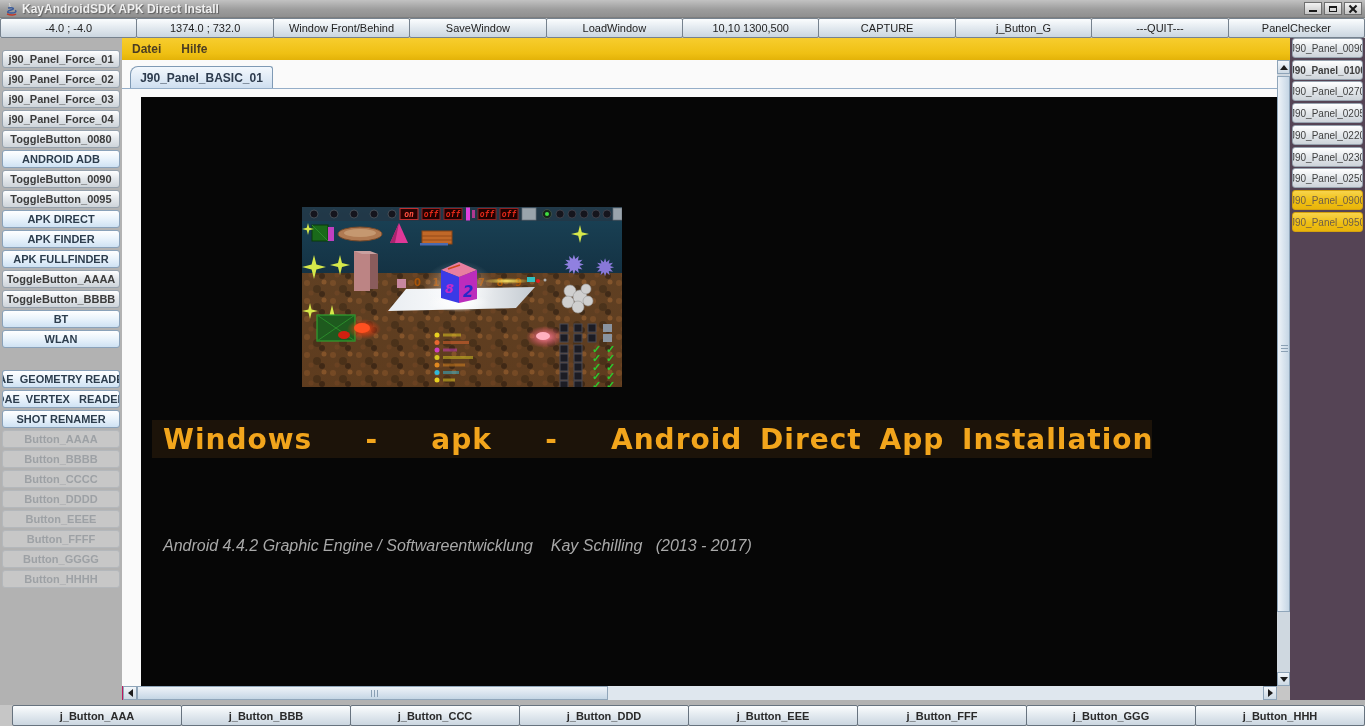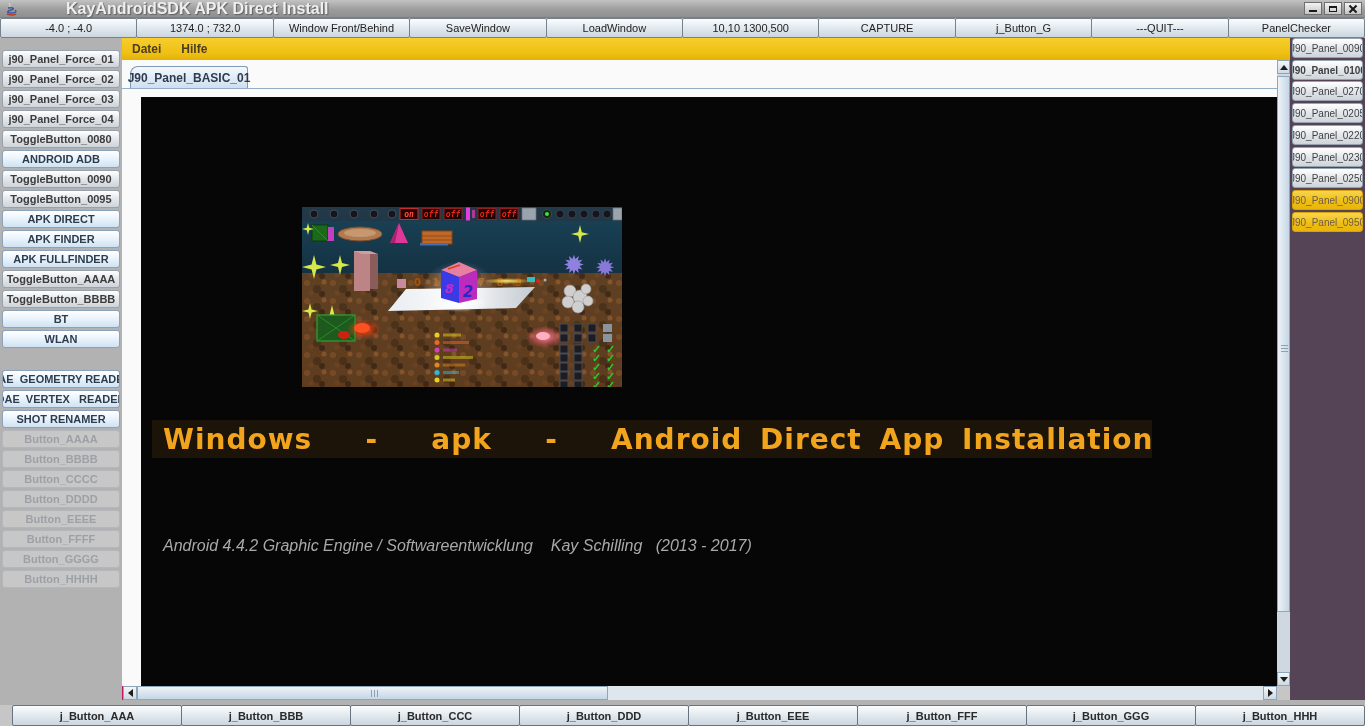--- a/index.html
+++ b/index.html
@@ -5,21 +5,21 @@
   html,body{margin:0;padding:0;}
   body{width:1365px;height:726px;overflow:hidden;background:#b2b2b2;
        font-family:"Liberation Sans",sans-serif;-webkit-font-smoothing:antialiased;}
   #app{position:relative;width:1365px;height:726px;background:#b2b2b2;overflow:hidden;}
 
   
   .titlebar{position:absolute;left:0;top:0;width:1365px;height:18px;
     background:linear-gradient(180deg,#c2c2c2,#9d9d9d 55%,#8f8f8f);
     display:flex;align-items:center;border-bottom:1px solid #7e7e7e;box-sizing:border-box;}
   .titlebar .java-ic{width:14px;height:14px;margin:0 4px 0 4px;flex:0 0 auto;}
-  .title-text{font-size:16px;font-weight:bold;color:#efefef;text-shadow:1px 1px 1px #606060;white-space:nowrap;margin-left:44px;}
+  .title-text{font-size:12px;font-weight:bold;color:#efefef;text-shadow:1px 1px 1px #606060;white-space:nowrap;}
   .winbtns{position:absolute;right:3px;top:2px;display:flex;gap:2px;}
   .winbtn{width:18px;height:13px;background:linear-gradient(#f2f2f2,#c6c6c6);
     border:1px solid #6f6f6f;box-sizing:border-box;position:relative;cursor:default;}
   .winbtn .g-min{position:absolute;left:4px;bottom:2px;width:8px;height:2px;background:#1a1a1a;}
   .winbtn .g-res{position:absolute;left:4px;top:3px;width:8px;height:6px;border:1px solid #1a1a1a;border-top-width:2px;box-sizing:border-box;}
   .winbtn .g-x1,.winbtn .g-x2{position:absolute;left:3px;top:5px;width:10px;height:2px;background:#1a1a1a;}
   .winbtn .g-x1{transform:rotate(45deg);} .winbtn .g-x2{transform:rotate(-45deg);}
 
   
   .toolbar{position:absolute;left:0;top:18px;width:1365px;height:20px;display:flex;background:#c6c6c6;}
@@ -44,21 +44,21 @@
   .rbtn.silver{background:linear-gradient(#ffffff,#e3e7eb 50%,#ced4da);border:1px solid #96a2ae;color:#3f3f3f;}
   .rbtn.yellow{background:linear-gradient(#f8d44c,#efbf13 55%,#e9b50b);border:1px solid #d5a30f;color:#6e5d48;}
   .rbtn.bold{font-weight:bold;}
 
   
   .main{position:absolute;left:122px;top:38px;width:1168px;height:662px;background:#be185d;}
   .menubar{position:absolute;left:0;top:0;width:1168px;height:22px;
     background:linear-gradient(#f7cd2e,#efc013 70%,#e3b208);display:flex;align-items:center;}
   .menu-item{font-size:12px;font-weight:bold;color:#4b3d22;padding:0 10px;height:22px;display:flex;align-items:center;}
   .tabarea{position:absolute;left:0;top:22px;width:1155px;height:626px;background:#fafafa;}
-  .tab{position:absolute;left:8px;top:6px;width:118px;height:22px;box-sizing:border-box;
+  .tab{position:absolute;left:8px;top:6px;width:143px;height:22px;box-sizing:border-box;
     background:linear-gradient(#f3f8fd,#cfdff0);border:1px solid #7f9ab5;border-bottom:none;
     border-radius:8px 3px 0 0;display:flex;align-items:center;justify-content:center;
     font-size:12px;font-weight:bold;color:#2e3c4e;}
   .tabline{position:absolute;left:0;top:28px;width:1155px;height:1px;background:#95aec8;}
   .blackpanel{position:absolute;left:19px;top:37px;width:1136px;height:589px;background:#060606;overflow:hidden;}
 
   
   .headline-strip{position:absolute;left:11px;top:323px;width:1000px;height:38px;background:#1c1309;
     display:flex;align-items:center;}
   .headline{font-family:"DejaVu Sans",sans-serif;font-weight:bold;font-size:28px;color:#f2a51c;

